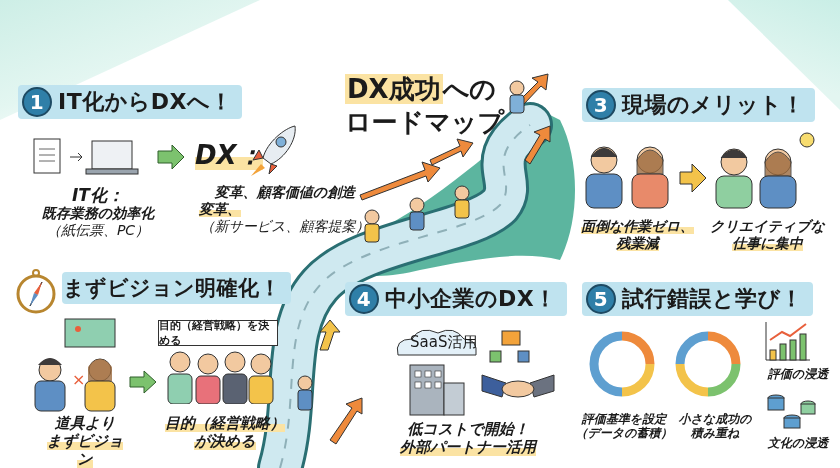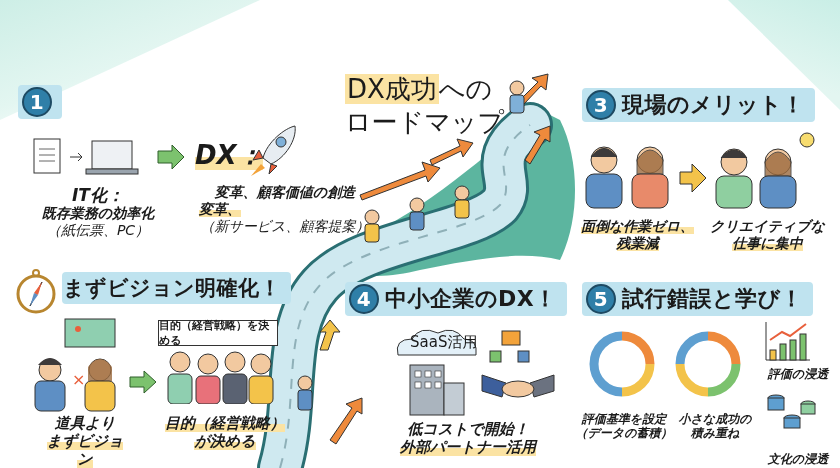--- a/index.html
+++ b/index.html
@@ -6,21 +6,21 @@
   html, body { width: 840px; height: 468px; overflow: hidden; background: #ffffff; }
   body { position: relative; font-family: "DejaVu Sans", sans-serif; color: #1b1b1b; }
   .bg-tl { position: absolute; left: 0; top: 0; width: 260px; height: 120px; background: linear-gradient(160deg, #cdeee6 0%, #e3f6f1 50%, rgba(255,255,255,0) 80%); clip-path: polygon(0 0, 100% 0, 0 100%); }
   .bg-tr { position: absolute; right: 0; top: 0; width: 140px; height: 110px; background: linear-gradient(200deg, #c9eee6 0%, #e3f6f1 60%); clip-path: polygon(20% 0, 100% 0, 100% 100%); }
   .panel { position: absolute; }
   .heading { display: flex; align-items: center; gap: 6px; background: #bfe3ef; border-radius: 4px; padding: 2px 10px 2px 4px; font-weight: bold; font-size: 22px; letter-spacing: 0.5px; }
   .badge { width: 30px; height: 30px; border-radius: 50%; background: #2f7fa8; border: 2px solid #1d4a63; color: #fff; display: flex; align-items: center; justify-content: center; font-size: 20px; font-weight: bold; }
   .hl { background: linear-gradient(transparent 55%, #fbe3a3 55%); }
   .cap { font-weight: bold; text-align: center; line-height: 1.2; font-style: italic; }
   .road { position: absolute; left: 0; top: 0; }
-  .title-main { position: absolute; left: 345px; top: 73px; font-size: 26px; font-weight: normal; line-height: 1.25; }
+  .title-main { position: absolute; left: 345px; top: 73px; font-size: 26px; font-weight: bold; line-height: 1.25; }
   .title-main .hl2 { background: #fbe3a3; padding: 0 2px; }
 </style>
 </head>
 <body>
 
 <div class="bg-tl"></div>
 <div class="bg-tr"></div>
 
 <svg class="road" width="840" height="468">
   <path d="M330 250 C 400 230, 470 170, 540 110 L 560 120 C 580 160, 580 220, 560 260 C 520 250, 470 260, 420 270 C 380 280, 340 280, 330 250 Z" fill="#3fa88e" opacity="0.85"></path>
@@ -51,20 +51,21 @@
 </svg>
 
 <div class="title-main">
   <div><span class="title-main hl2" style="position:static">DX成功</span><span>への</span></div>
   <div>ロードマップ</div>
 </div>
 
 <div class="panel" style="left:18px; top:85px;">
   <div class="heading">
     <span class="badge">1</span>
+    <span>IT化からDXへ！</span>
   </div>
 </div>
 <svg class="panel" style="left:30px; top:135px;" width="170" height="50">
   <rect x="4" y="4" width="26" height="34" fill="#fff" stroke="#333"></rect>
     <line x1="9" y1="14" x2="25" y2="14" stroke="#666"></line>
     <line x1="9" y1="20" x2="25" y2="20" stroke="#666"></line>
     <line x1="9" y1="26" x2="25" y2="26" stroke="#666"></line>
   <path d="M40 22 L 52 22 M 48 18 L 52 22 L 48 26" stroke="#333" fill="none"></path>
   <rect x="62" y="6" width="40" height="28" fill="#eef1f4" stroke="#333"></rect>
     <rect x="56" y="34" width="52" height="5" fill="#9aa4ae" stroke="#333"></rect>
@@ -238,13 +239,13 @@
 </svg>
 <div class="panel cap" style="left:574px; top:412px; width:100px; font-size:12px;">
   <div>評価基準を設定</div>
   <div>（データの蓄積）</div>
 </div>
 <div class="panel cap" style="left:675px; top:412px; width:80px; font-size:12px;">
   <div>小さな成功の</div>
   <div>積み重ね</div>
 </div>
 <div class="panel cap" style="left:758px; top:367px; width:80px; font-size:12px;">評価の浸透</div>
-<div class="panel cap" style="left:758px; top:452px; width:80px; font-size:12px;">文化の浸透</div>
+<div class="panel cap" style="left:758px; top:436px; width:80px; font-size:12px;">文化の浸透</div>
 
 </body></html>

